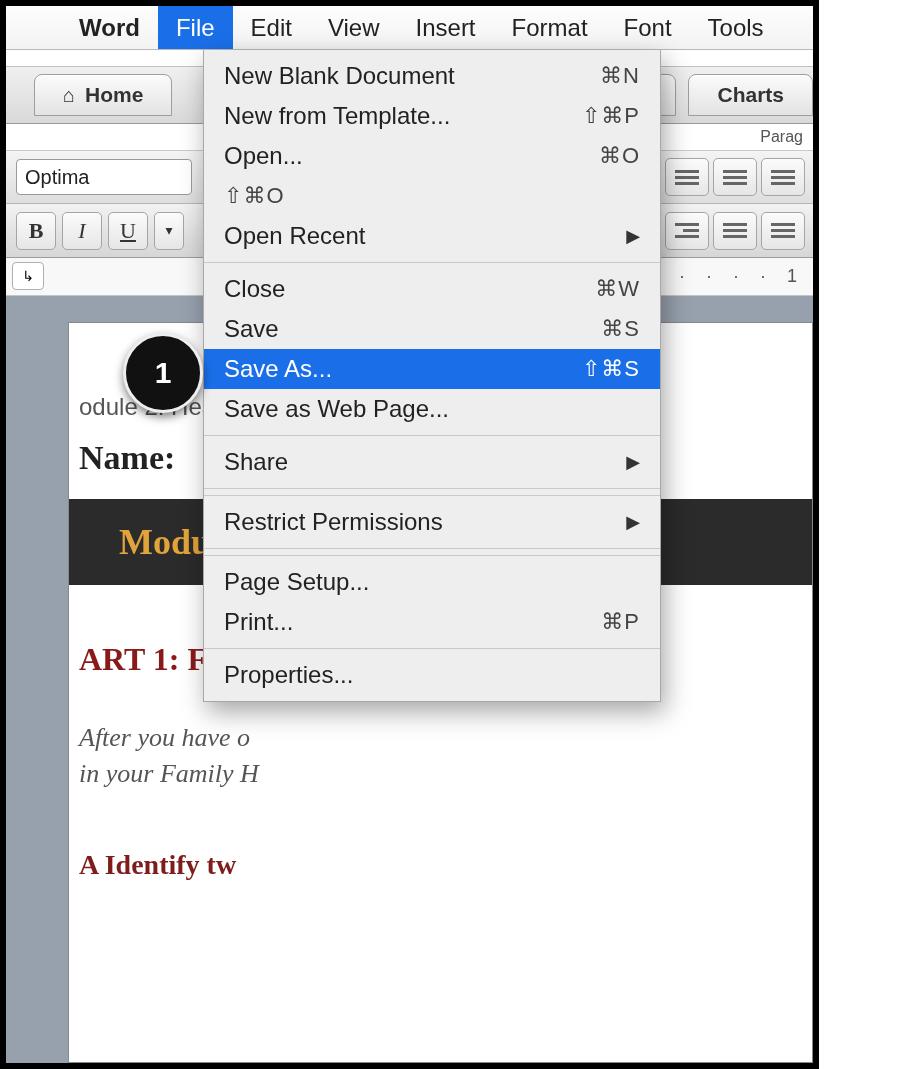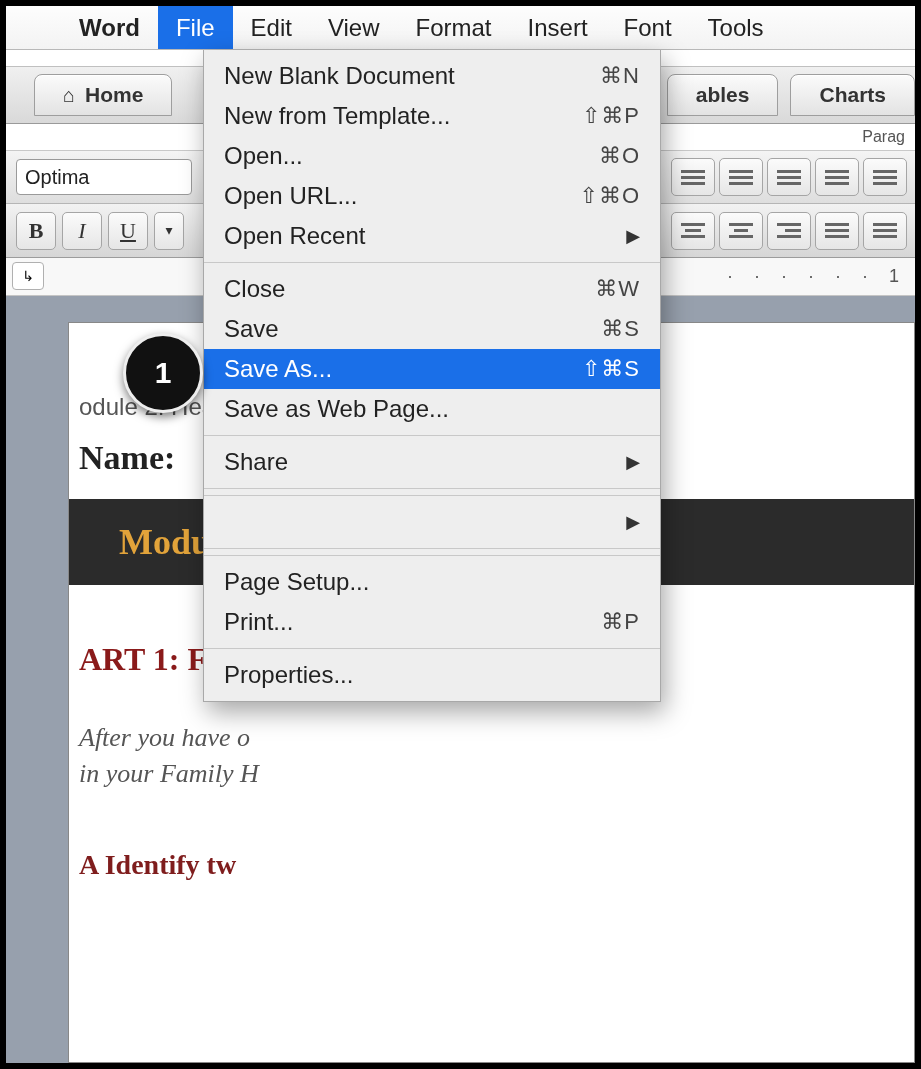--- a/index.html
+++ b/index.html
@@ -1,17 +1,17 @@
 <!DOCTYPE html>
 <html><head>
 <meta charset="utf-8">
 <style>
   * { box-sizing: border-box; margin: 0; padding: 0; }
   html, body { width: 921px; height: 1069px; font-family: -apple-system, "Helvetica Neue", Arial, sans-serif; background: #fff; }
-  .frame { position: relative; width: 921px; height: 1069px; border: 6px solid #000; overflow: hidden; background: #fff; }
+  .frame { position: relative; width: 819px; height: 1069px; border: 6px solid #000; overflow: hidden; background: #fff; }
 
   
   .menubar { position: absolute; top: 0; left: 0; right: 0; height: 44px; background: linear-gradient(#fdfdfd,#f3f3f3); border-bottom: 1px solid #b8b8b8; display: flex; align-items: center; font-size: 24px; color: #222; }
   .menubar .apple { width: 55px; display:flex; align-items:center; justify-content:center; font-size: 28px; }
   .menubar .mitem { padding: 0 18px; height: 100%; display:flex; align-items:center; cursor: default; }
   .menubar .mitem.bold { font-weight: 700; }
   .menubar .mitem.active { background: #1a6fe8; color: #fff; }
 
   
   .ribbon-tabs { position: absolute; top: 60px; left: 0; right: 0; height: 58px; background: linear-gradient(#f0f0f0,#d9d9d9); border-top: 1px solid #c0c0c0; border-bottom: 1px solid #9a9a9a; display:flex; align-items:center; }
@@ -70,22 +70,22 @@
 <body>
 
 <div class="frame">
 
   <div class="menubar">
     <div class="apple"></div>
     <div class="mitem bold">Word</div>
     <div class="mitem active">File</div>
     <div class="mitem">Edit</div>
     <div class="mitem">View</div>
+    <div class="mitem">Insert</div>
     <div class="mitem">Format</div>
-    <div class="mitem">Insert</div>
     <div class="mitem">Font</div>
     <div class="mitem">Tools</div>
   </div>
 
   <div class="ribbon-tabs">
     <div class="tab first">
       <span class="home-icon">⌂</span>
       <span>Home</span>
     </div>
     <div style="flex:1"></div>
@@ -211,21 +211,20 @@
       </div>
       <div class="dd-item">
         <span class="label">New from Template...</span>
         <span class="shortcut">⇧⌘P</span>
       </div>
       <div class="dd-item">
         <span class="label">Open...</span>
         <span class="shortcut">⌘O</span>
       </div>
       <div class="dd-item">
-        <span class="label">Open URL...</span>
         <span class="shortcut">⇧⌘O</span>
       </div>
       <div class="dd-item">
         <span class="label">Open Recent</span>
         <span class="sub">▶</span>
       </div>
       <div class="dd-sep"></div>
       <div class="dd-item">
         <span class="label">Close</span>
         <span class="shortcut">⌘W</span>
@@ -242,20 +241,21 @@
         <span class="label">Save as Web Page...</span>
       </div>
       <div class="dd-sep"></div>
       <div class="dd-item">
         <span class="label">Share</span>
         <span class="sub">▶</span>
       </div>
       <div class="dd-sep"></div>
       <div class="dd-sep"></div>
       <div class="dd-item">
+        <span class="label">Restrict Permissions</span>
         <span class="sub">▶</span>
       </div>
       <div class="dd-sep"></div>
       <div class="dd-sep"></div>
       <div class="dd-item">
         <span class="label">Page Setup...</span>
       </div>
       <div class="dd-item">
         <span class="label">Print...</span>
         <span class="shortcut">⌘P</span>

